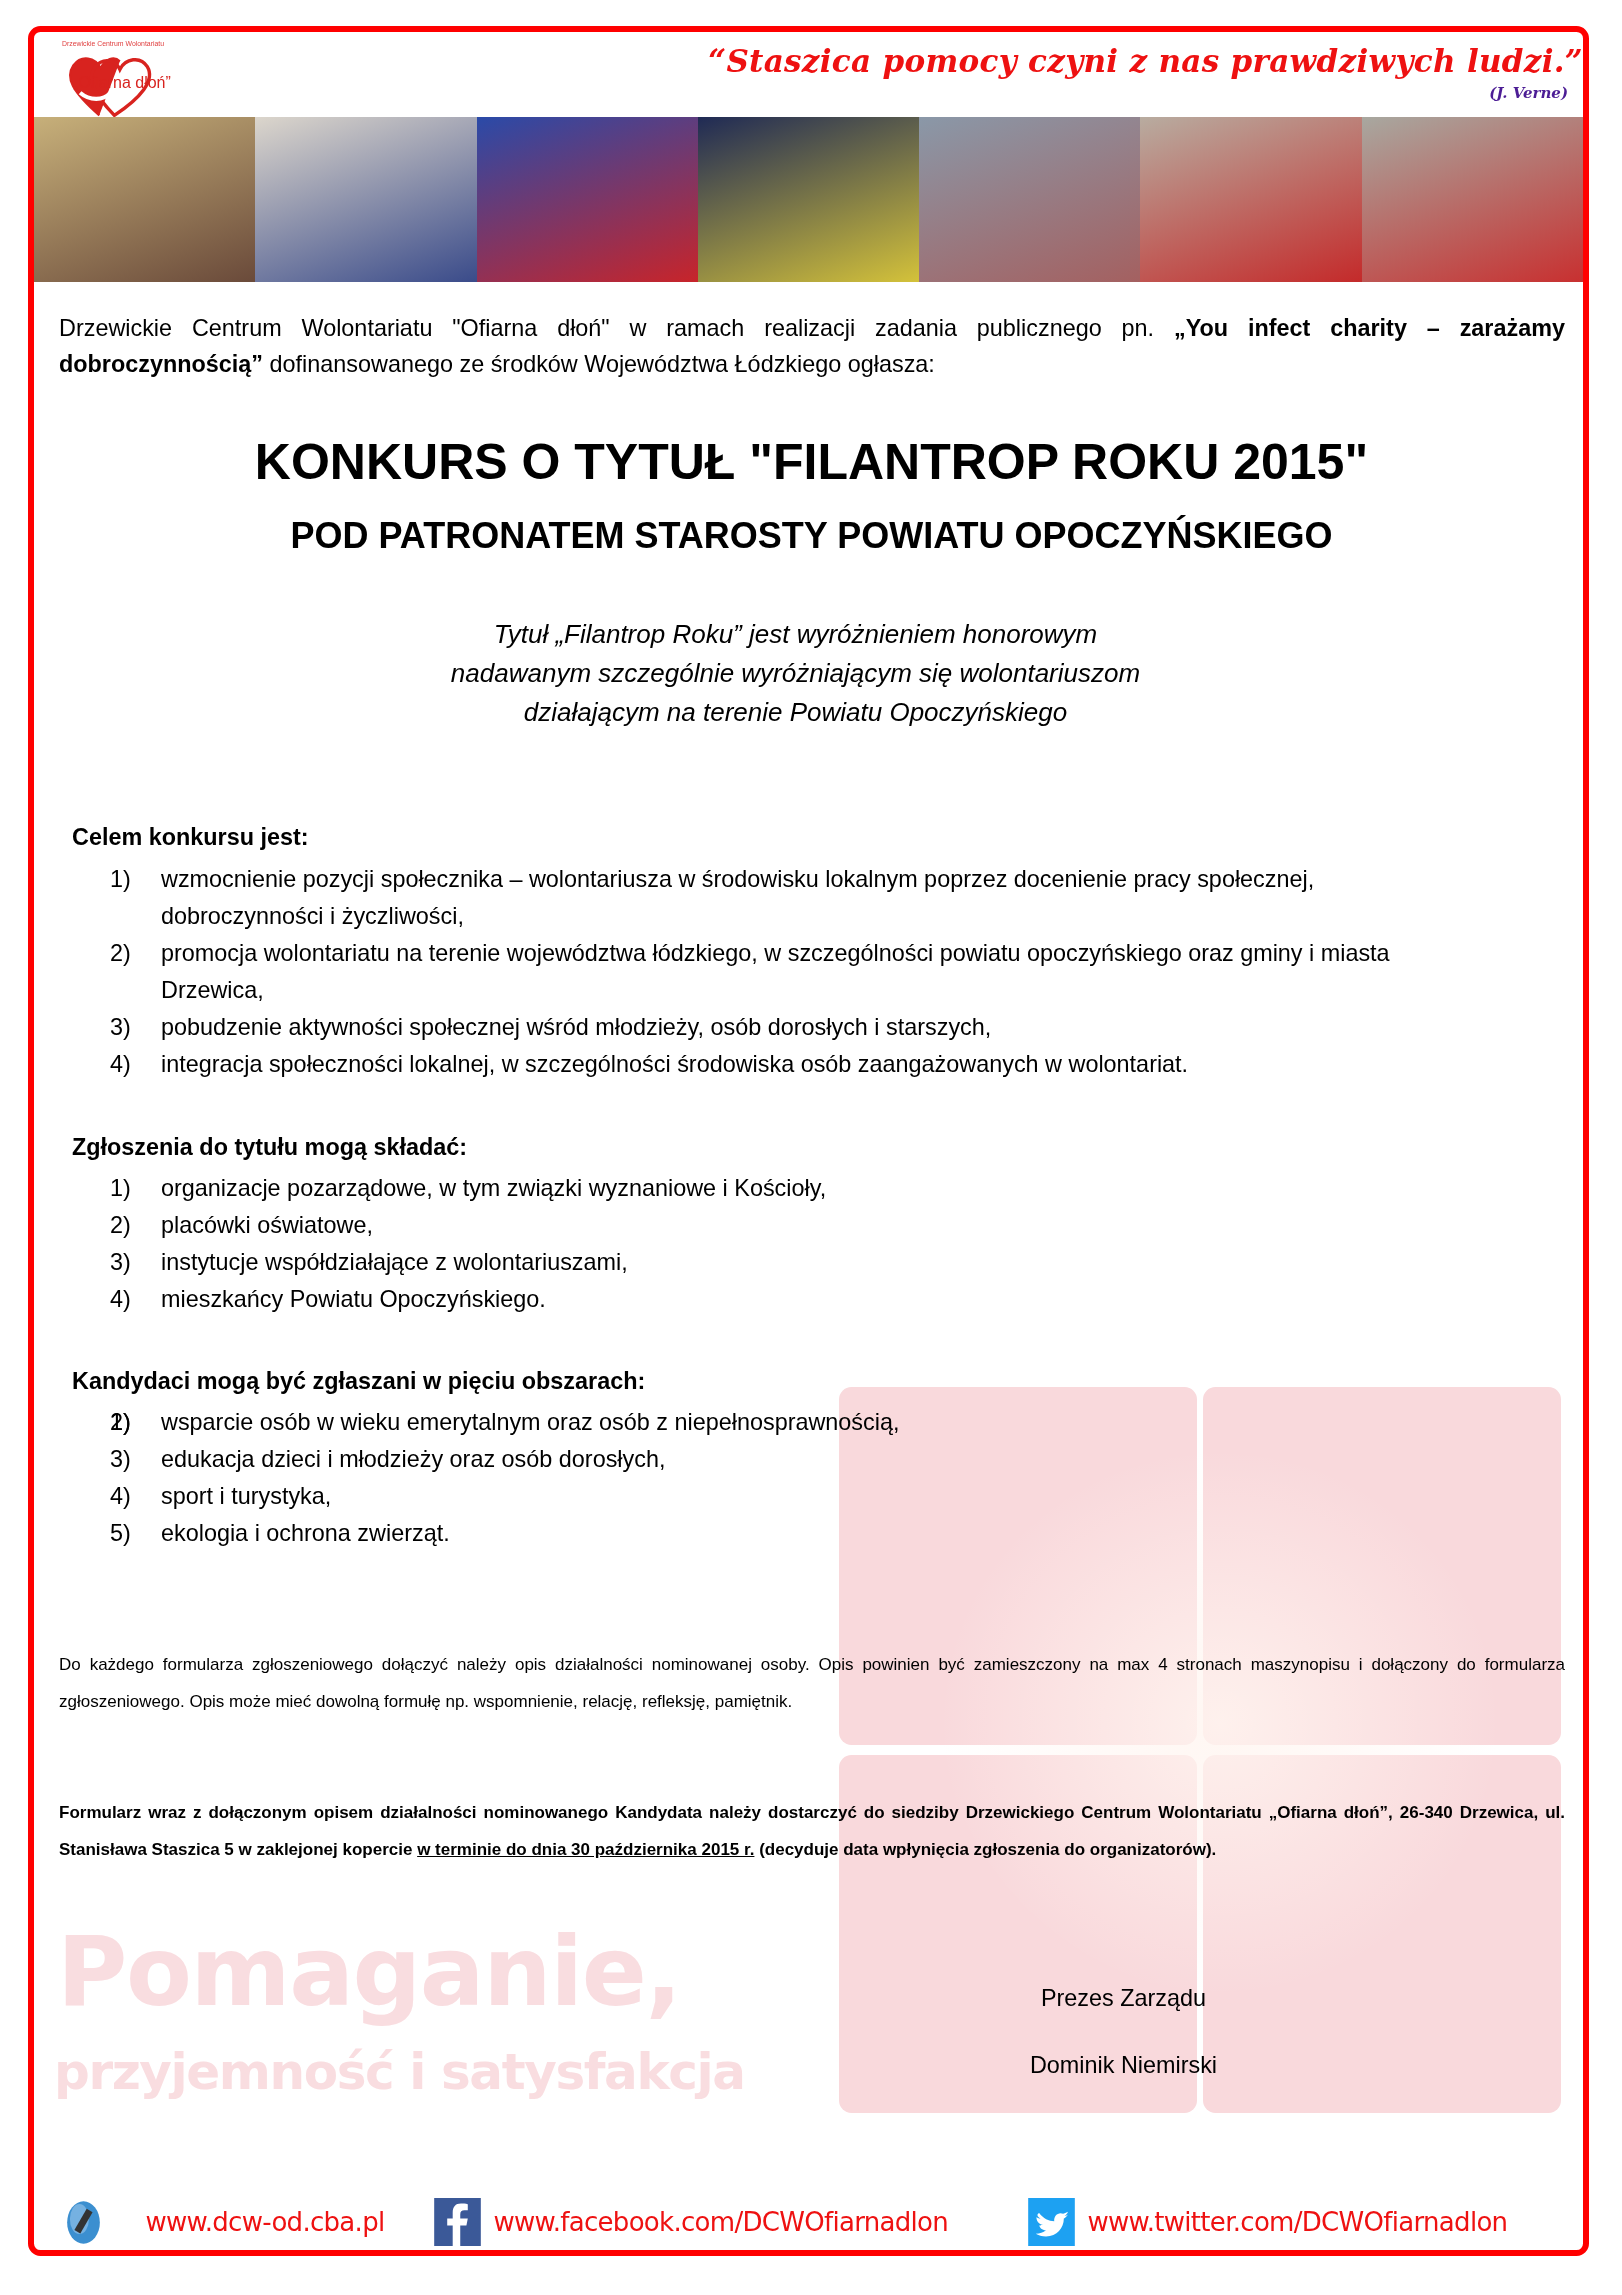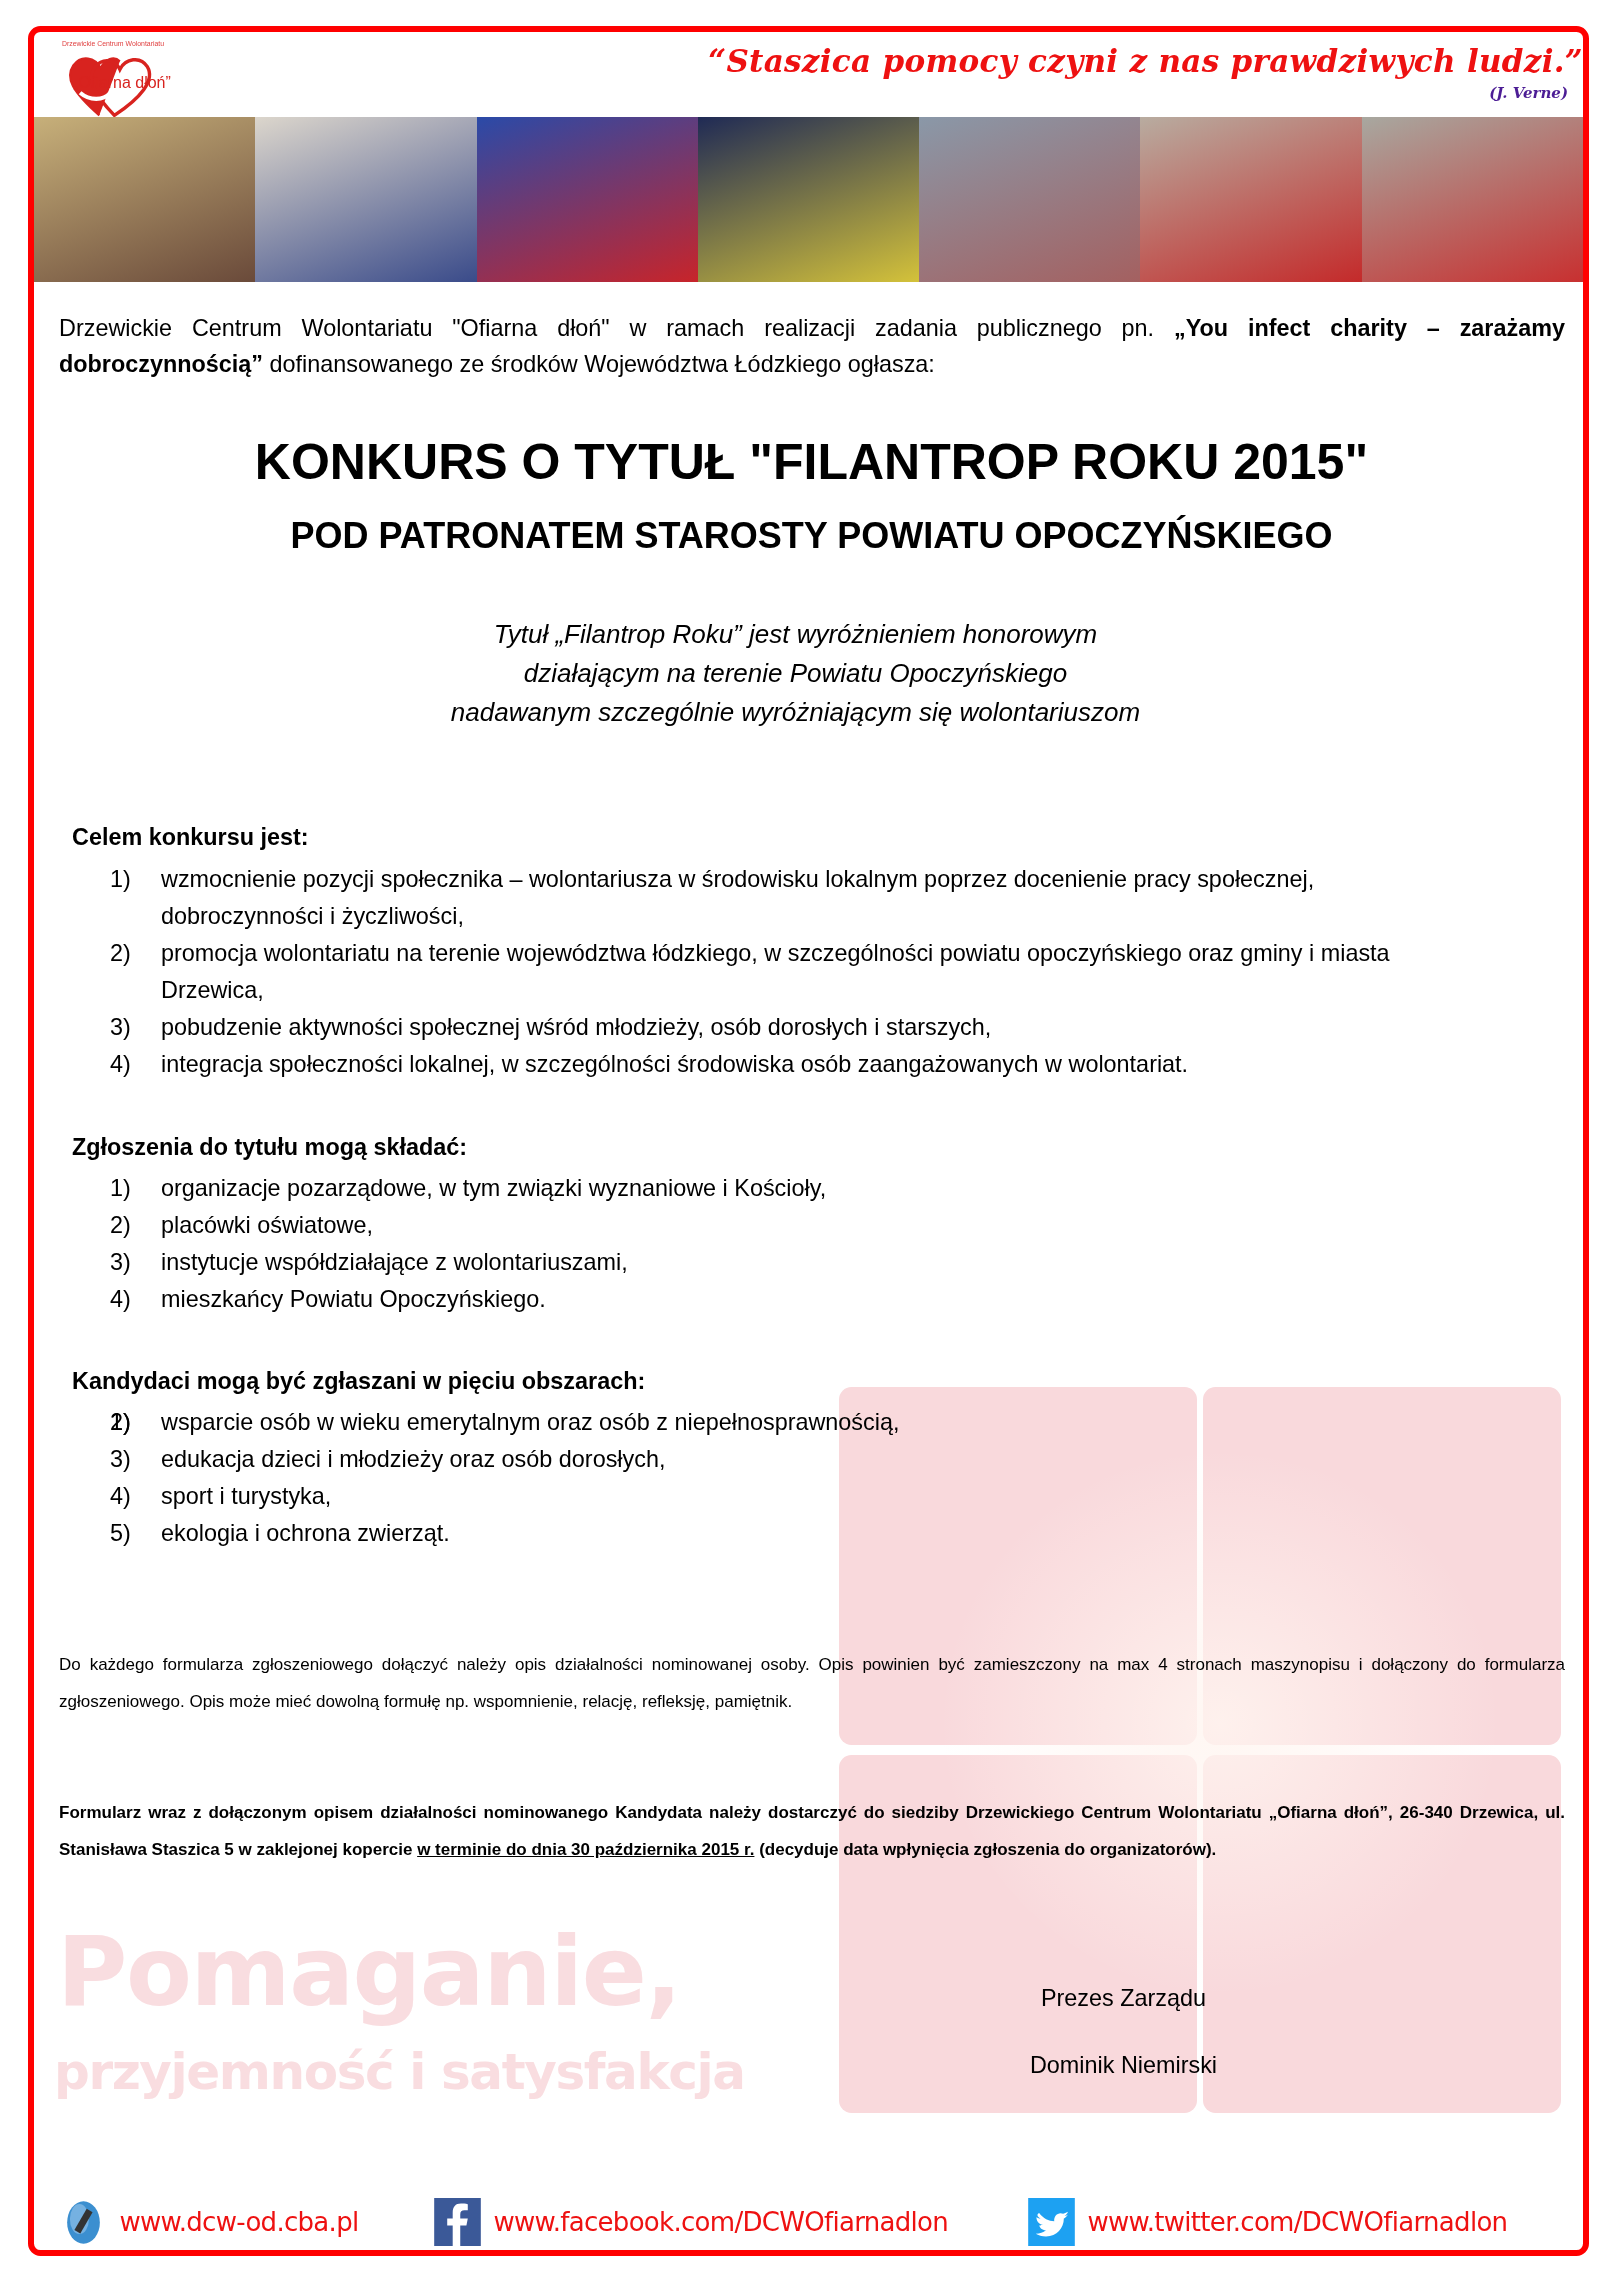--- a/index.html
+++ b/index.html
@@ -80,22 +80,22 @@
 
 <div class="text intro">
   <span>Drzewickie Centrum Wolontariatu "Ofiarna dłoń" w ramach realizacji zadania publicznego pn. </span><span class="b">„You infect charity – zarażamy dobroczynnością”</span><span> dofinansowanego ze środków Województwa Łódzkiego ogłasza:</span>
 </div>
 
 <div class="title1">KONKURS O TYTUŁ "FILANTROP ROKU 2015"</div>
 <div class="title2">POD PATRONATEM STAROSTY POWIATU OPOCZYŃSKIEGO</div>
 
 <div class="subtitle">
   <div>Tytuł „Filantrop Roku” jest wyróżnieniem honorowym</div>
+  <div>nadawanym szczególnie wyróżniającym się wolontariuszom</div>
   <div>działającym na terenie Powiatu Opoczyńskiego</div>
-  <div>nadawanym szczególnie wyróżniającym się wolontariuszom</div>
 </div>
 
 <div class="section-heading" style="top:824px;">Celem konkursu jest:</div>
 <ul class="list" style="top:861px; width:1364px;">
     <li><span class="num">1)</span><span>wzmocnienie pozycji społecznika – wolontariusza w środowisku lokalnym poprzez docenienie pracy społecznej, dobroczynności i życzliwości,</span></li>
     <li><span class="num">2)</span><span>promocja wolontariatu na terenie województwa łódzkiego, w szczególności powiatu opoczyńskiego oraz gminy i miasta Drzewica,</span></li>
     <li><span class="num">3)</span><span>pobudzenie aktywności społecznej wśród młodzieży, osób dorosłych i starszych,</span></li>
     <li><span class="num">4)</span><span>integracja społeczności lokalnej, w szczególności środowiska osób zaangażowanych w wolontariat.</span></li>
   </ul>
 
@@ -119,21 +119,21 @@
 <div class="para" style="top:1646px;">Do każdego formularza zgłoszeniowego dołączyć należy opis działalności nominowanej osoby. Opis powinien być zamieszczony na max 4 stronach maszynopisu i dołączony do formularza zgłoszeniowego. Opis może mieć dowolną formułę np. wspomnienie, relację, refleksję, pamiętnik.</div>
 
 <div class="para para-bold" style="top:1794px;">
   <span>Formularz wraz z dołączonym opisem działalności nominowanego Kandydata należy dostarczyć do siedziby Drzewickiego Centrum Wolontariatu „Ofiarna dłoń”, 26-340 Drzewica, ul. Stanisława Staszica 5 w zaklejonej kopercie </span><span class="u">w terminie do dnia 30 października 2015 r.</span><span> (decyduje data wpłynięcia zgłoszenia do organizatorów).</span>
 </div>
 
 <div class="sig" style="top:1985px;">Prezes Zarządu</div>
 <div class="sig" style="top:2052px;">Dominik Niemirski</div>
 
 <div class="footer">
-  <a class="f-item" style="left:0;">
+  <a class="f-item" style="left:0;gap:26px;">
     <span class="f-icon">
       <svg width="41" height="45" viewBox="0 0 60 66">
           <ellipse cx="30" cy="33" rx="24" ry="31" fill="#3b8fd0"></ellipse>
           <ellipse cx="24" cy="28" rx="14" ry="22" fill="#9cc8ec" opacity="0.6"></ellipse>
           <rect x="12" y="26" width="36" height="10" fill="#333" transform="rotate(-60 30 31)"></rect>
         </svg>
     </span>
     <span class="f-text">www.dcw-od.cba.pl</span>
   </a>
   <a class="f-item" style="left:374px;">

